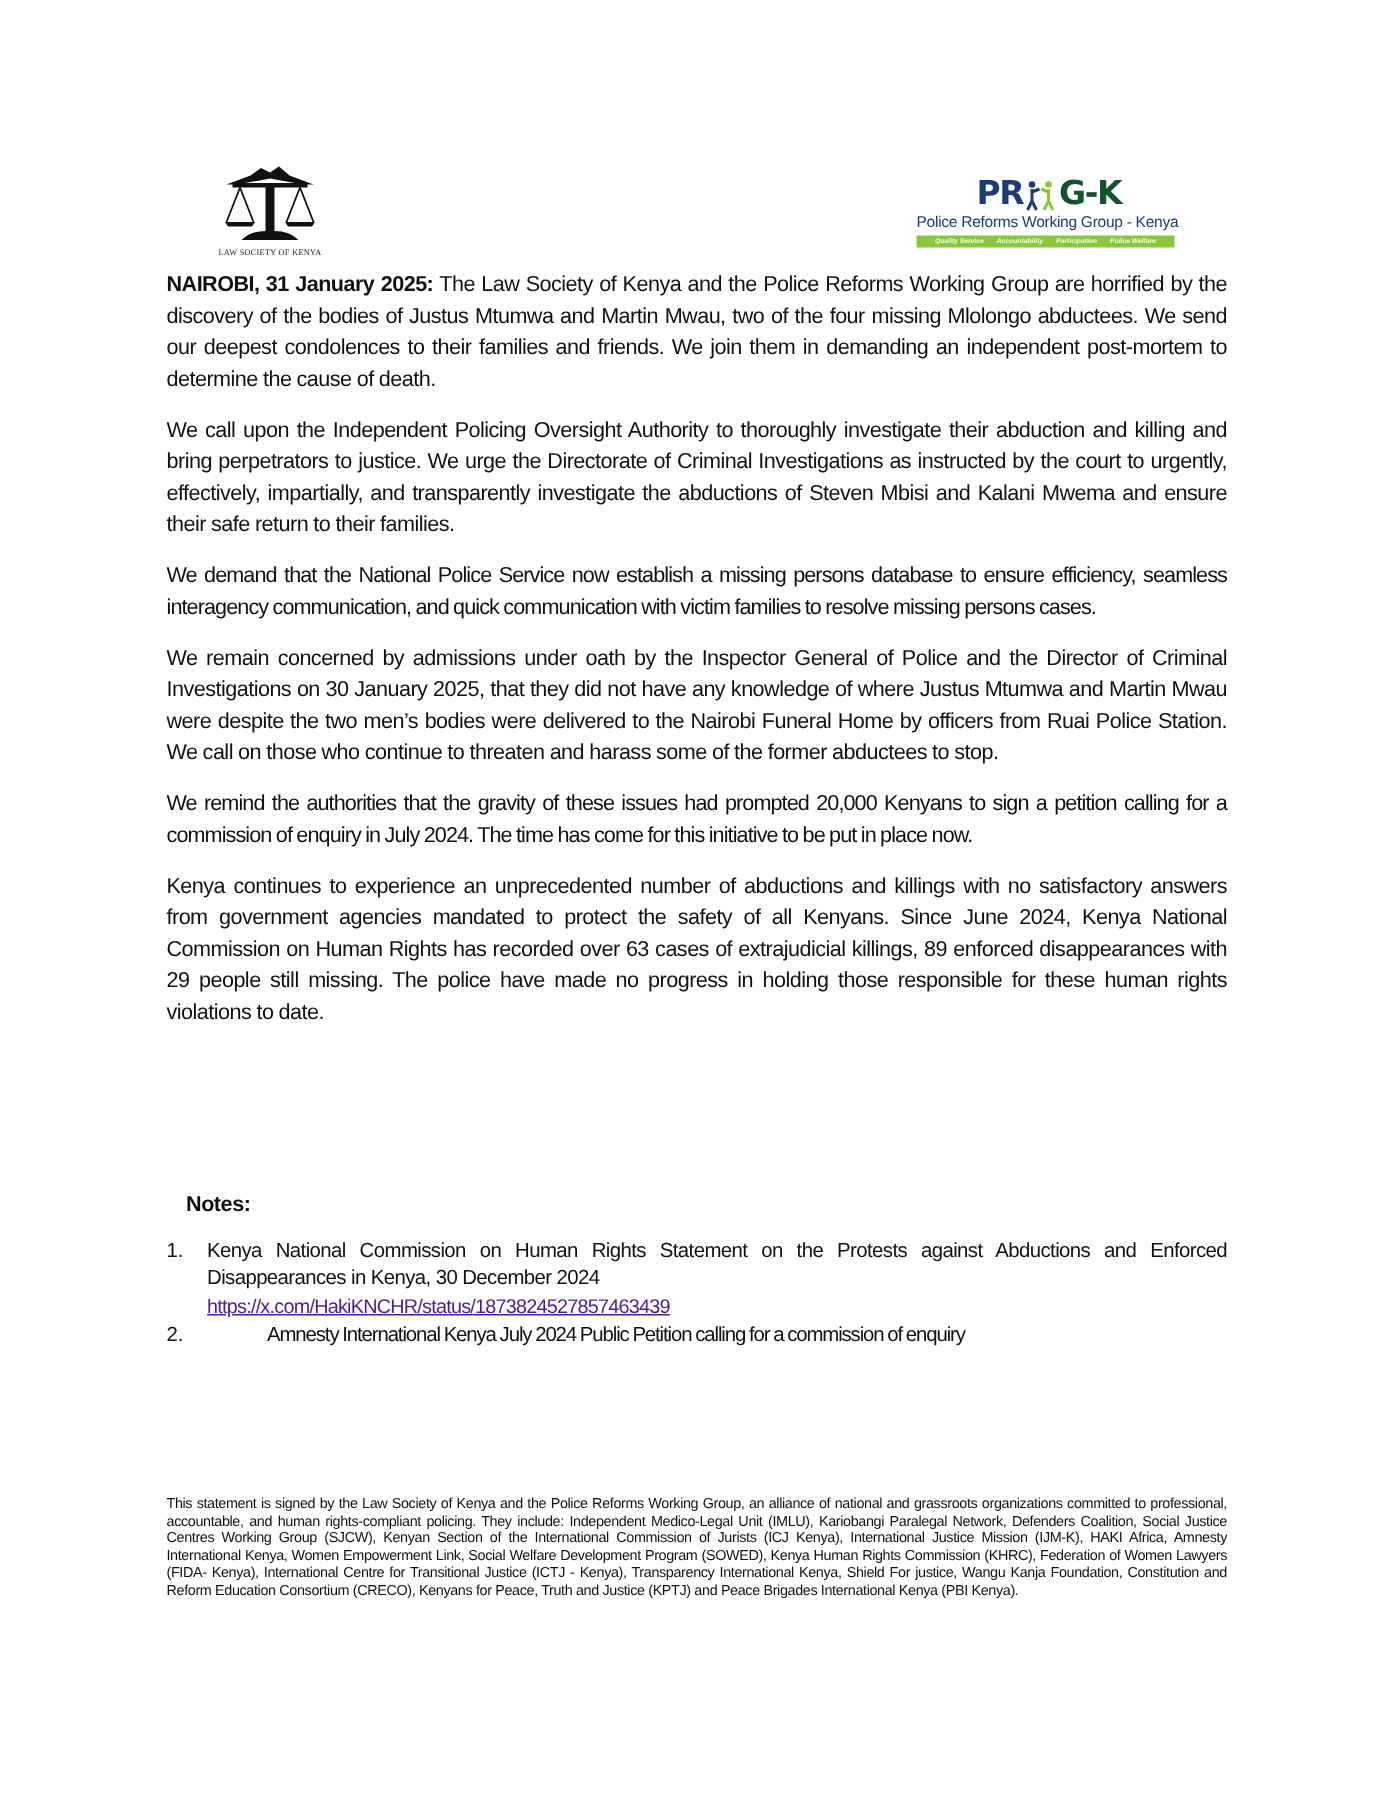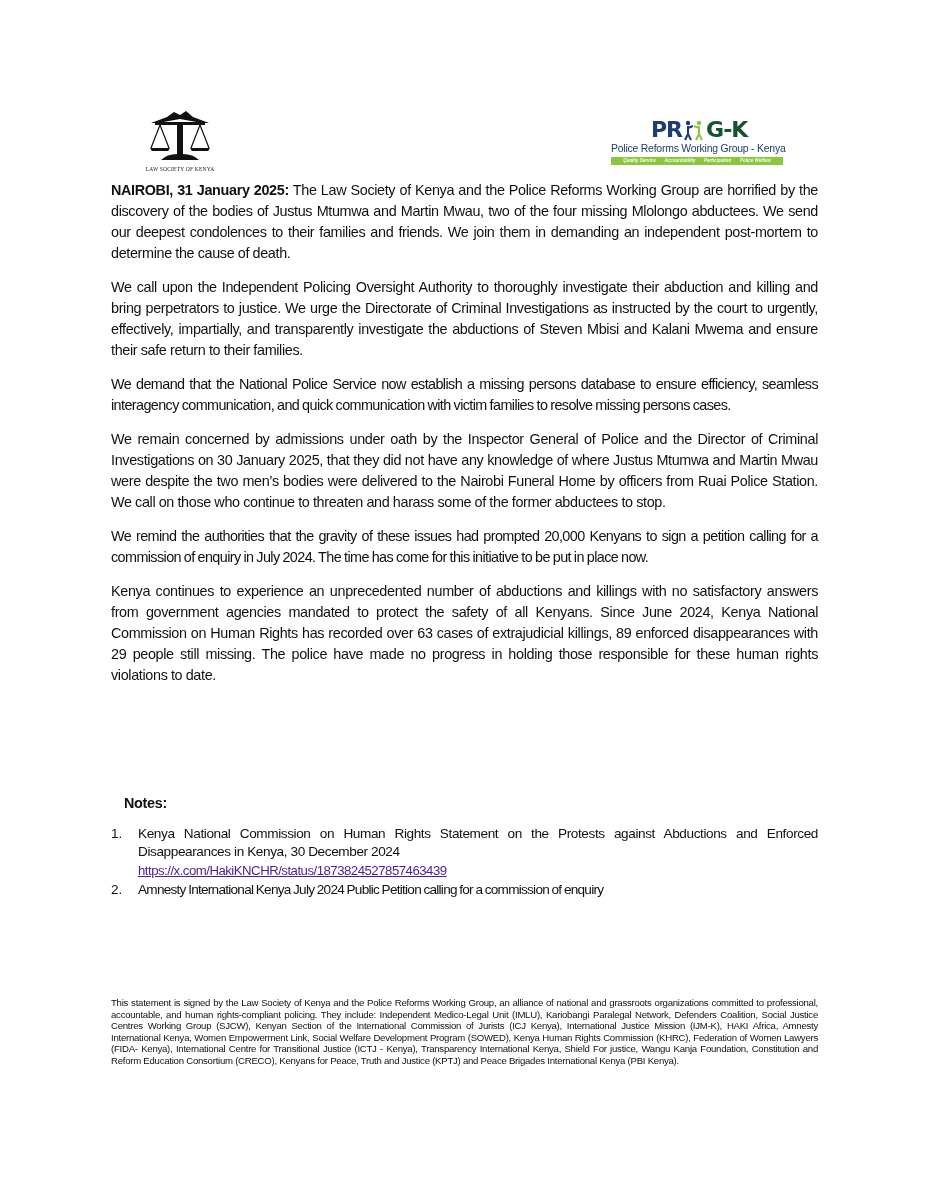--- a/index.html
+++ b/index.html
@@ -21,21 +21,21 @@
     .body-text { position: absolute; left: 111px; top: 180px; width: 707px; font-family: "Liberation Sans", sans-serif; font-size: 14.4px; line-height: 21px; text-align: justify; color: #111; }
     .body-text p { margin-bottom: 13px; letter-spacing: -0.35px; word-spacing: -0.2px; }
     .body-text p.p-tight { letter-spacing: -0.6px; word-spacing: -0.5px; }
     .dateline { font-weight: bold; }
 
     .notes-title { position: absolute; left: 111px; top: 795px; font-weight: bold; font-size: 14.4px; letter-spacing: -0.3px; margin-left: 13px; }
     .notes-list { position: absolute; left: 111px; top: 825px; width: 707px; list-style: none; }
     .note { position: relative; padding-left: 27px; }
     .note-num { position: absolute; left: 0; top: 0; }
     .note-text { font-size: 13.6px; line-height: 18px; letter-spacing: -0.4px; text-align: justify; }
-    .note-text.n2 { letter-spacing: -0.75px; word-spacing: -0.5px; }
+    .note-text.n2 { letter-spacing: -0.75px; word-spacing: -0.5px; margin-left: 40px; }
     .note-num { font-size: 13.6px; line-height: 18px; }
     .note-link { display: block; font-size: 13.2px; line-height: 19px; color: #4c1d95; text-decoration: underline; letter-spacing: -0.5px; }
     .note + .note { margin-top: 1px; }
 
     .footer-text { position: absolute; left: 111px; top: 997px; width: 707px; font-size: 9.6px; line-height: 11.6px; text-align: justify; letter-spacing: -0.25px; color: #111; }
   </style>
 </head>
 <body>
 
 <div class="lsk-logo">

